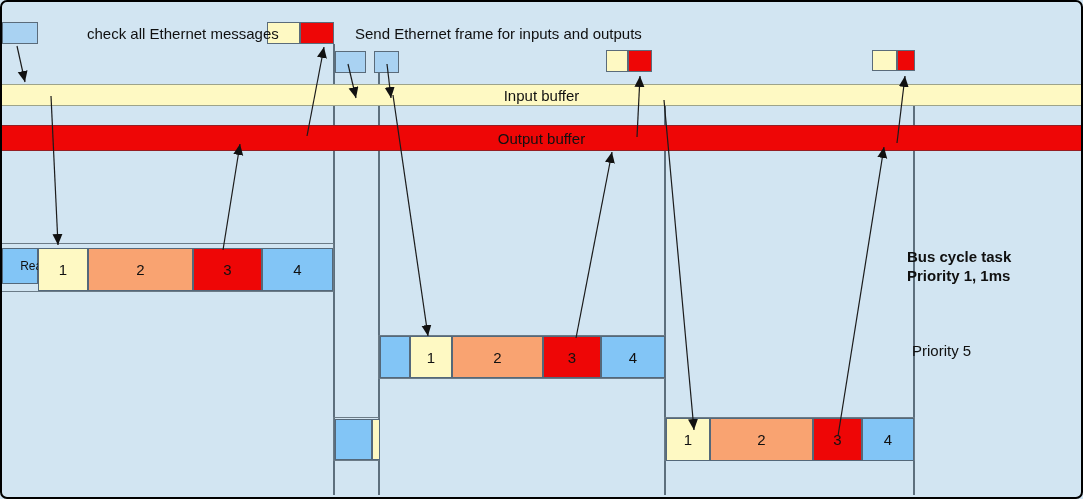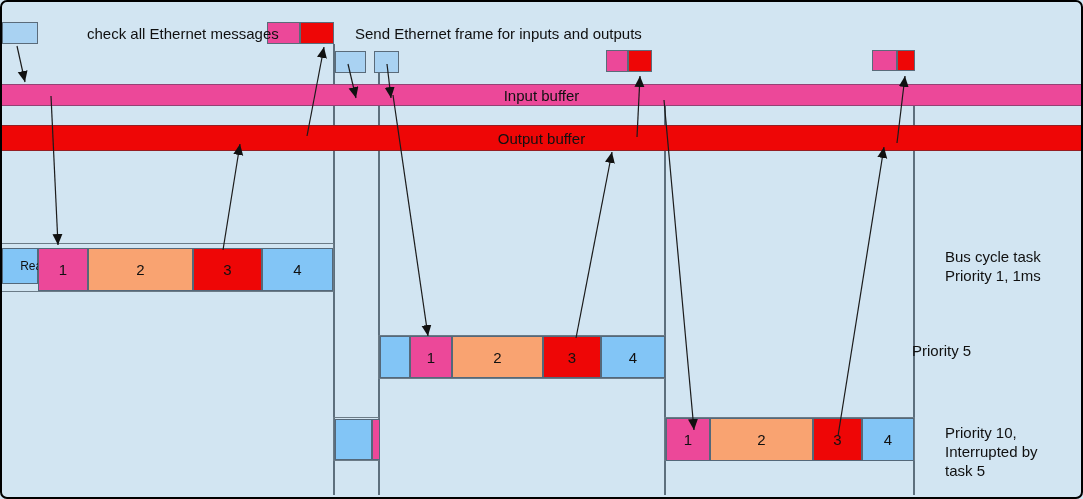--- a/index.html
+++ b/index.html
@@ -8,21 +8,21 @@
   .vline{position:absolute;width:2px;background:#5d6f7d;z-index:1;}
   .bar{position:absolute;left:0;width:1083px;display:flex;align-items:center;justify-content:center;
        font-size:15px;color:#111;z-index:2;border-top:1px solid rgba(40,60,70,.45);border-bottom:1px solid rgba(40,60,70,.45);box-sizing:border-box;}
   .band{position:absolute;border:1px solid #6b7b87;box-sizing:border-box;z-index:3;}
   .blk{position:absolute;border:1px solid #54687a;box-sizing:border-box;display:flex;align-items:center;justify-content:center;
        font-size:15px;color:#111;z-index:4;}
   .mini{position:absolute;border:1px solid #5a6b7a;box-sizing:border-box;z-index:5;}
   .toplabel{position:absolute;font-size:15px;color:#101010;white-space:nowrap;z-index:6;}
   .rlabel{position:absolute;font-size:15px;color:#101010;line-height:19px;z-index:6;}
   .rlabel span{display:block;}
-  .c-green{background:#ec4899;}
+  .c-green{background:#fef9c3;}
   .c-red{background:#ee0606;}
   .c-orange{background:#f9a371;}
   .c-blue{background:#82c5f6;}
   .c-lblue{background:#a9d2f2;}
   svg.arrows{position:absolute;left:0;top:0;z-index:30;pointer-events:none;}
 </style>
 </head>
 <body>
 
 <div id="canvas">
@@ -69,31 +69,26 @@
   <div class="blk c-blue" style="left:601px;top:336px;width:64px;height:42px;">4</div>
 
   <div class="blk c-blue" style="left:335px;top:419px;width:37px;height:41px;"></div>
   <div class="blk c-green" style="left:372px;top:419px;width:8px;height:41px;"></div>
 
   <div class="blk c-green" style="left:666px;top:418px;width:44px;height:43px;">1</div>
   <div class="blk c-orange" style="left:710px;top:418px;width:103px;height:43px;">2</div>
   <div class="blk c-red" style="left:813px;top:418px;width:49px;height:43px;">3</div>
   <div class="blk c-blue" style="left:862px;top:418px;width:52px;height:43px;">4</div>
 
-  <div class="rlabel" style="left:945px;top:247px;">
+  <div class="rlabel" style="left:907px;top:247px;font-weight:bold;">
     <span>Bus cycle task</span>
     <span>Priority 1, 1ms</span>
   </div>
   <div class="rlabel" style="left:912px;top:341px;">
     <span>Priority 5</span>
-  </div>
-  <div class="rlabel" style="left:945px;top:423px;">
-    <span>Priority 10,</span>
-    <span>Interrupted by</span>
-    <span>task 5</span>
   </div>
 
   <svg class="arrows" width="1083" height="499" viewBox="0 0 1083 499">
     <defs>
       <marker id="ah" markerUnits="userSpaceOnUse" markerWidth="14" markerHeight="12" refX="11" refY="5" orient="auto">
         <path d="M0,0 L11,5 L0,10 z" fill="#111"></path>
       </marker>
     </defs>
     <line x1="17" y1="46" x2="25" y2="82" stroke="#1b1b1b" stroke-width="1.2" marker-end="url(#ah)"></line>
     <line x1="51" y1="96" x2="58" y2="245" stroke="#1b1b1b" stroke-width="1.2" marker-end="url(#ah)"></line>

